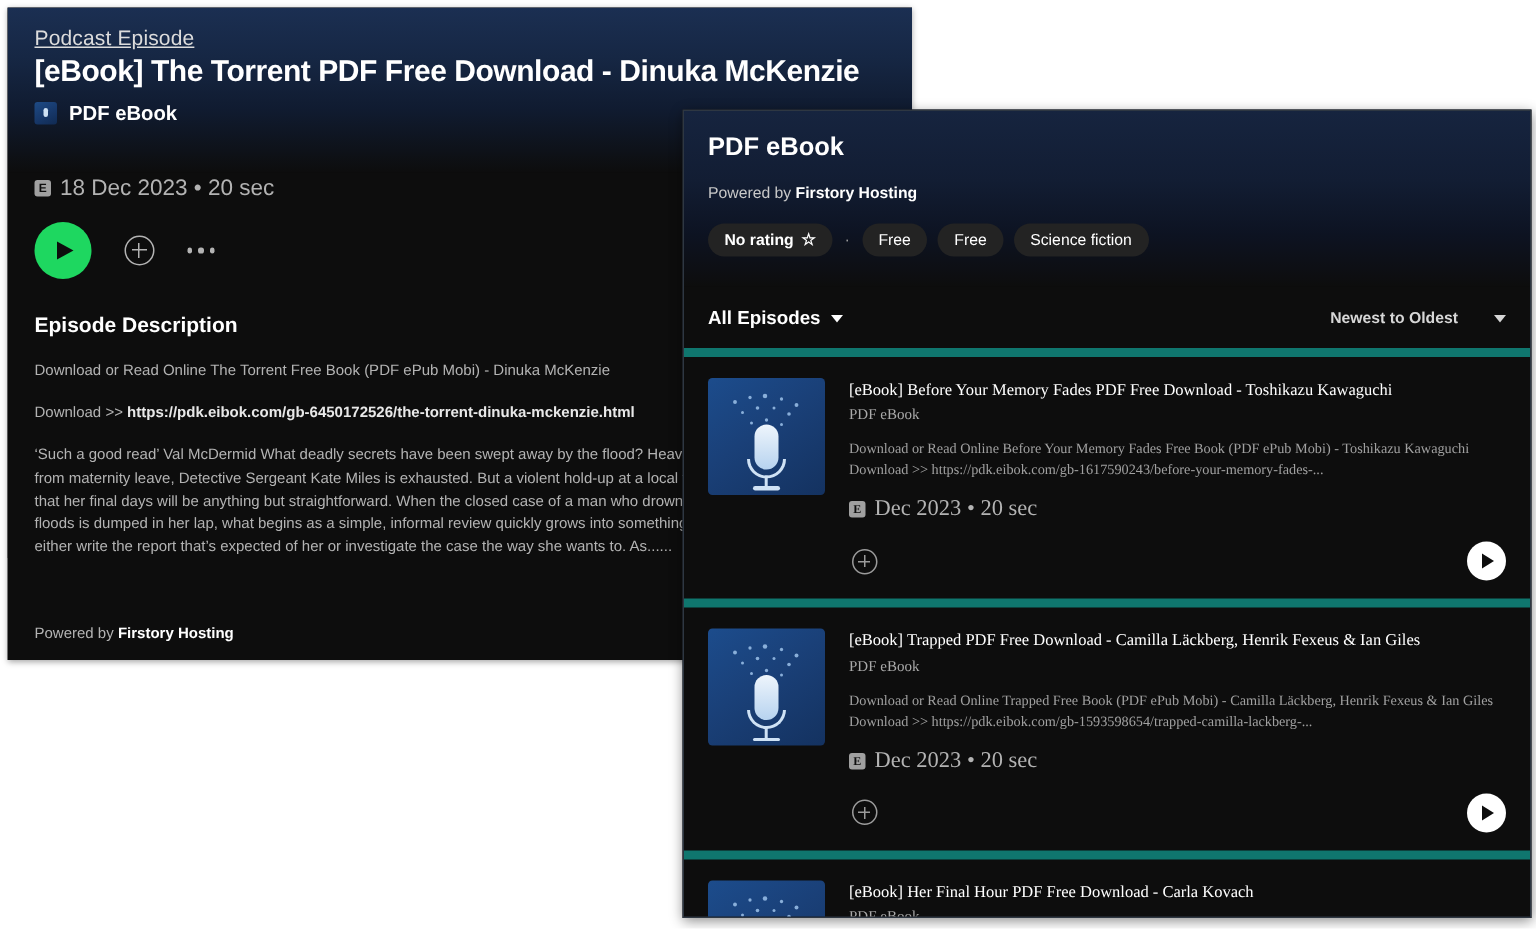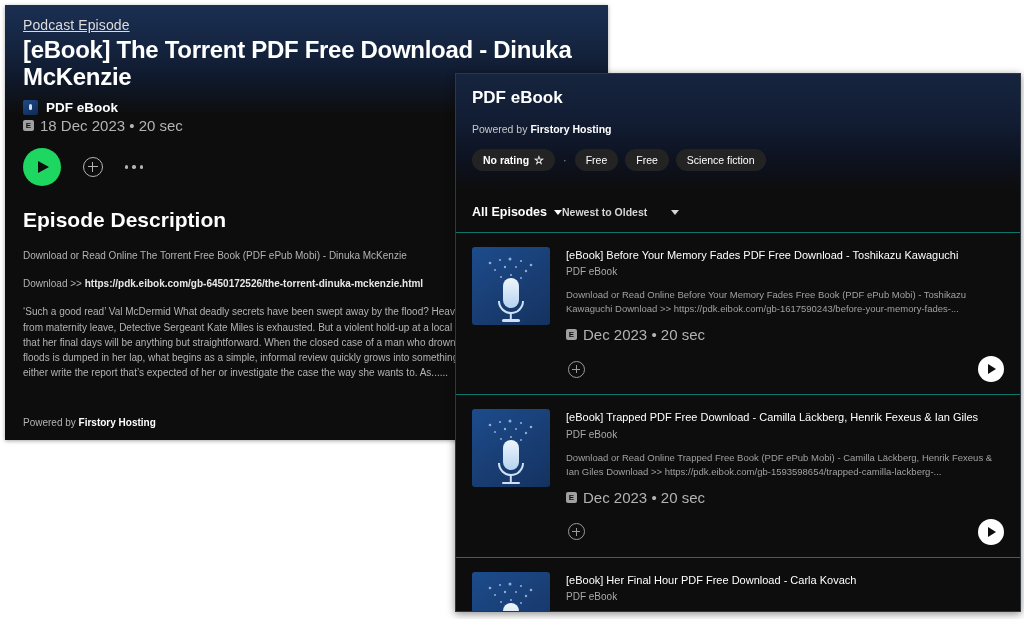--- a/index.html
+++ b/index.html
@@ -33,21 +33,21 @@
 
   .kicker {
     font-size: 14px;
     color: #dcdcdc;
     letter-spacing: 0.1px;
     margin-bottom: 4px;
     text-decoration: underline;
   }
 
   #episode-title {
-    font-size: 24px;
+    font-size: 20px;
     font-weight: bold;
     color: #ffffff;
     letter-spacing: -0.3px;
     line-height: 1.12;
     margin-bottom: 9px;
   }
 
   .show-line {
     display: flex;
     align-items: center;
@@ -156,21 +156,21 @@
     padding: 4px 0;
   }
   #more-options-button i {
     width: 3.4px; height: 3.4px;
     border-radius: 50%;
     background: #b3b3b3;
     display: block;
   }
 
   #desc-heading {
-    font-size: 21px;
+    font-size: 14px;
     font-weight: bold;
     color: #ffffff;
     margin-bottom: 16px;
   }
 
   .desc-p {
     font-size: 10px;
     color: #b3b3b3;
     line-height: 1.52;
     margin-bottom: 13px;
@@ -235,21 +235,21 @@
     color: #ffffff;
     white-space: nowrap;
     cursor: pointer;
   }
   .pill.rating { font-weight: bold; display: flex; align-items: center; gap: 5px; }
   .pill-sep { color: #9a9a9a; font-size: 11px; padding: 0 1px; }
 
   #list-controls {
     display: flex;
     align-items: center;
-    justify-content: flex-start;
+    justify-content: space-between;
     padding: 14px 16px 13px 16px;
     background: #0d0d0d;
   }
 
   #all-episodes-dropdown {
     display: flex;
     align-items: center;
     gap: 7px;
     font-size: 12.5px;
     font-weight: bold;
@@ -272,22 +272,23 @@
     border-left: 4.5px solid transparent;
     border-right: 4.5px solid transparent;
     border-top: 5px solid currentColor;
     display: inline-block;
   }
 
   .episode-row {
     display: flex;
     gap: 16px;
     padding: 14px 16px 12px 16px;
-    border-top: 1px solid #0f766e;
+    border-top: 6px solid #0f766e;
     position: relative;
+    font-family: Liberation Serif, serif;
   }
 
   .ep-art {
     width: 78px; height: 78px;
     border-radius: 3px;
     flex: none;
     position: relative;
     overflow: hidden;
     background: linear-gradient(145deg, #1c4c8c 0%, #1a4078 45%, #143260 100%);
   }

